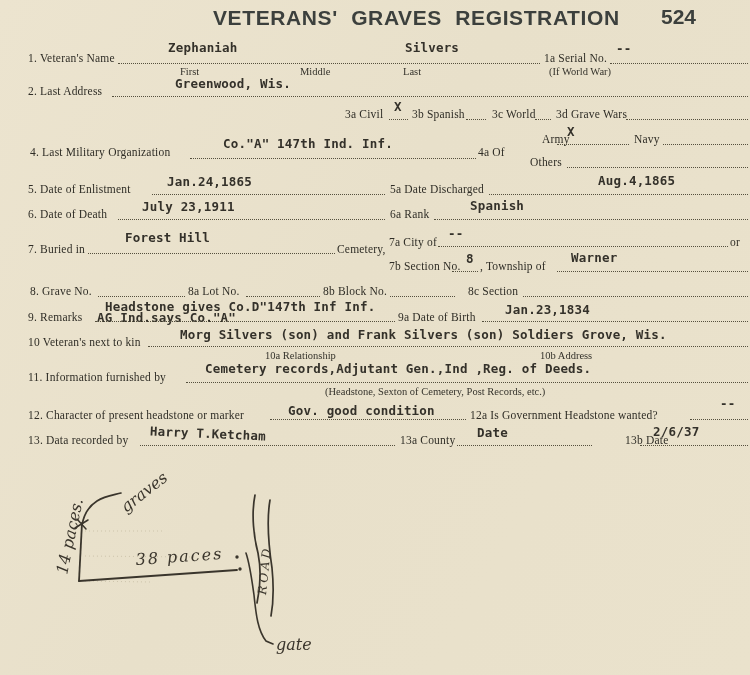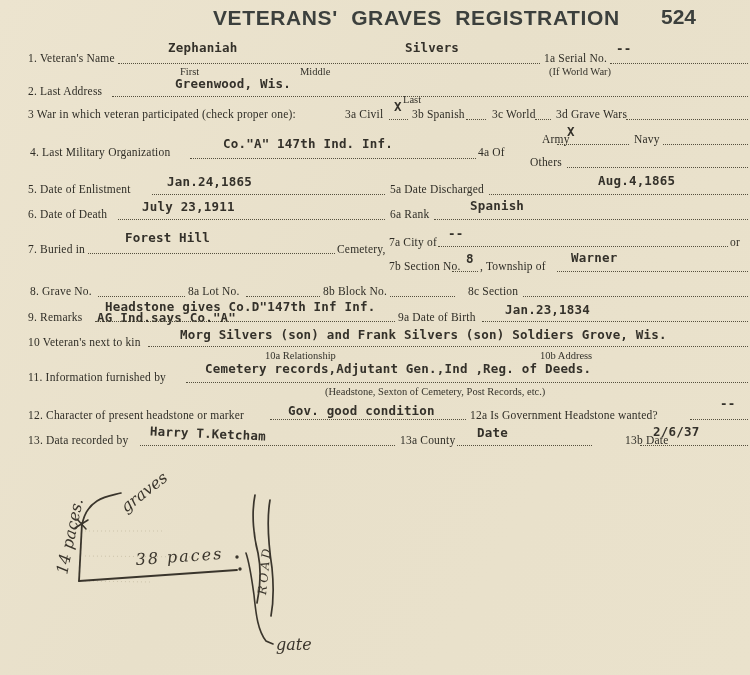--- a/index.html
+++ b/index.html
@@ -55,31 +55,30 @@
 
   <div class="title" style="left:213px;top:6px;">VETERANS' GRAVES REGISTRATION</div>
   <div class="pagenum" style="left:661px;top:5px;">524</div>
 
   <div class="lbl" style="left:28px;top:52px;">1. Veteran's Name</div>
   <div class="dots" style="left:118px;top:63px;width:422px;"></div>
   <div class="typed" style="left:168px;top:40px;">Zephaniah</div>
   <div class="typed" style="left:405px;top:40px;">Silvers</div>
   <div class="sub" style="left:180px;top:66px;">First</div>
   <div class="sub" style="left:300px;top:66px;">Middle</div>
-  <div class="sub" style="left:403px;top:66px;margin-top:28px;">Last</div>
+  <div class="sub" style="left:403px;top:66px;">Last</div>
   <div class="lbl" style="left:544px;top:52px;">1a Serial No.</div>
   <div class="dots" style="left:610px;top:63px;width:138px;"></div>
   <div class="typed" style="left:616px;top:41px;">--</div>
   <div class="sub" style="left:549px;top:66px;">(If World War)</div>
 
   <div class="lbl" style="left:28px;top:85px;">2. Last Address</div>
   <div class="typed" style="left:175px;top:76px;">Greenwood, Wis.</div>
   <div class="dots" style="left:112px;top:96px;width:636px;"></div>
 
-  <div class="lbl" style="left:28px;top:108px;">3 War in which veteran participated (check proper one):</div>
   <div class="lbl" style="left:345px;top:108px;">3a Civil</div>
   <div class="dots" style="left:389px;top:119px;width:19px;"></div>
   <div class="typed" style="left:394px;top:99px;">X</div>
   <div class="lbl" style="left:412px;top:108px;">3b Spanish</div>
   <div class="dots" style="left:466px;top:119px;width:20px;"></div>
   <div class="lbl" style="left:492px;top:108px;">3c World</div>
   <div class="dots" style="left:535px;top:119px;width:16px;"></div>
   <div class="lbl" style="left:556px;top:108px;">3d Grave Wars</div>
   <div class="dots" style="left:626px;top:119px;width:122px;"></div>
 

